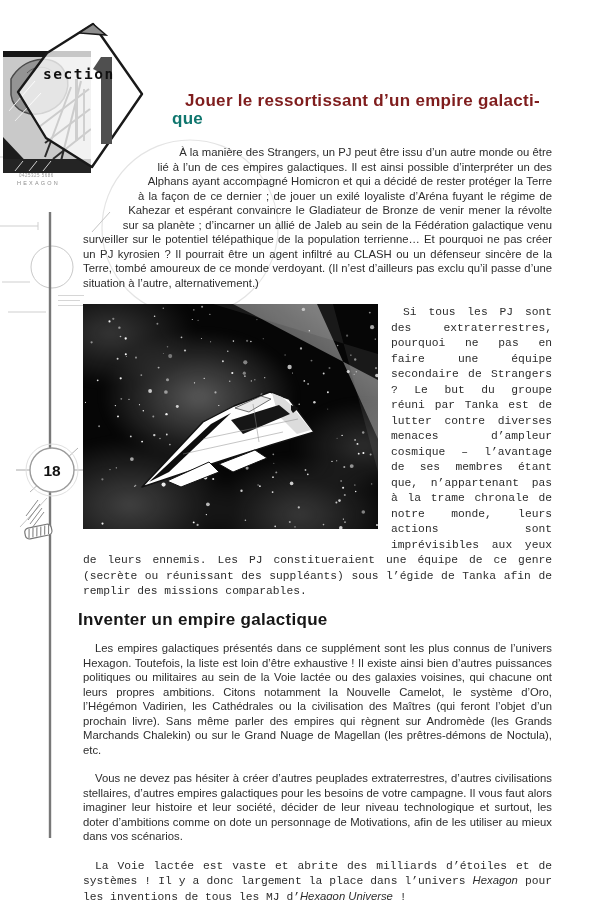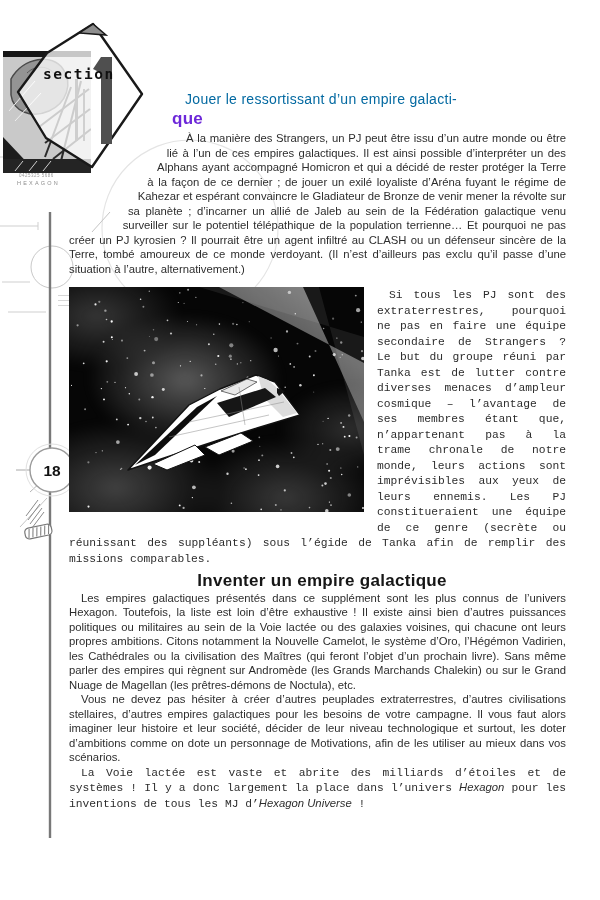--- a/index.html
+++ b/index.html
@@ -2,43 +2,43 @@
 <html lang="fr"><head>
 <meta charset="utf-8">
 <style>
   html,body{margin:0;padding:0;background:#fff;}
   .page{position:relative;width:600px;height:900px;background:#fff;overflow:hidden;
         font-family:"Liberation Sans",sans-serif;color:#2d2d2d;}
   svg{display:block;}
   .decor{position:absolute;left:0;top:0;z-index:1;}
   .badge{position:absolute;left:0;top:16px;z-index:2;}
   .titles{position:absolute;z-index:4;left:0;top:0;width:600px;}
-  .title-l1{position:absolute;left:185px;top:91px;font-size:14px;font-weight:normal;
-            letter-spacing:.3px;color:#0369a1;white-space:nowrap;}
+  .title-l1{position:absolute;left:185px;top:91px;font-size:17px;font-weight:bold;
+            letter-spacing:.3px;color:#7f1d1d;white-space:nowrap;}
   .title-l2{position:absolute;left:172px;top:109px;font-size:17px;font-weight:bold;
-            letter-spacing:.3px;color:#6d28d9;}
+            letter-spacing:.3px;color:#0f766e;}
   .flow{position:absolute;left:69px;top:131px;width:497px;z-index:3;
         font-size:11.3px;line-height:14.5px;text-align:justify;hyphens:auto;-webkit-hyphens:auto;}
-  .flow p{margin:0;text-indent:12px;}
+  .flow p{margin:14px;text-indent:12px;}
   .hex-spacer{float:left;width:105px;height:95px;
               shape-outside:polygon(0 0,99px 0,99px 2px,50px 75px,46px 95px,0 95px);
               shape-margin:6px;}
   .p2{margin-top:11px !important;}
   .space-image{float:left;position:relative;width:295px;height:225px;margin:0 13px 22px 0;
                background:#060606;overflow:hidden;}
   .nebula{position:absolute;left:-10px;top:-10px;right:-10px;bottom:-10px;filter:blur(4px);
     background:
       radial-gradient(140px 95px at 40% 42%, rgba(155,155,155,.55), transparent 70%),
       radial-gradient(120px 75px at 12% 16%, rgba(120,120,120,.42), transparent 70%),
       radial-gradient(150px 95px at 18% 86%, rgba(135,135,135,.46), transparent 70%),
       radial-gradient(135px 85px at 72% 90%, rgba(125,125,125,.42), transparent 70%),
       radial-gradient(100px 65px at 92% 62%, rgba(115,115,115,.36), transparent 70%);}
   .space-svg{position:absolute;left:0;top:0;}
   .h2{clear:left;margin:8px 0 2px 0;padding-left:9px;font-size:17px;font-weight:bold;
-      letter-spacing:.3px;color:#161616;text-align:center;text-indent:0;}
+      letter-spacing:.3px;color:#161616;text-align:left;text-indent:0;}
   .seg{font-style:normal;font-family:Liberation Mono, monospace;}
   .it{font-style:italic;}
   .badge-label{font-family:"DejaVu Sans Mono",monospace;font-weight:bold;letter-spacing:1.5px;}
 </style>
 </head>
 <body>
 
 <div class="page">
 
   <svg class="decor" width="600" height="900" viewBox="0 0 600 900">

